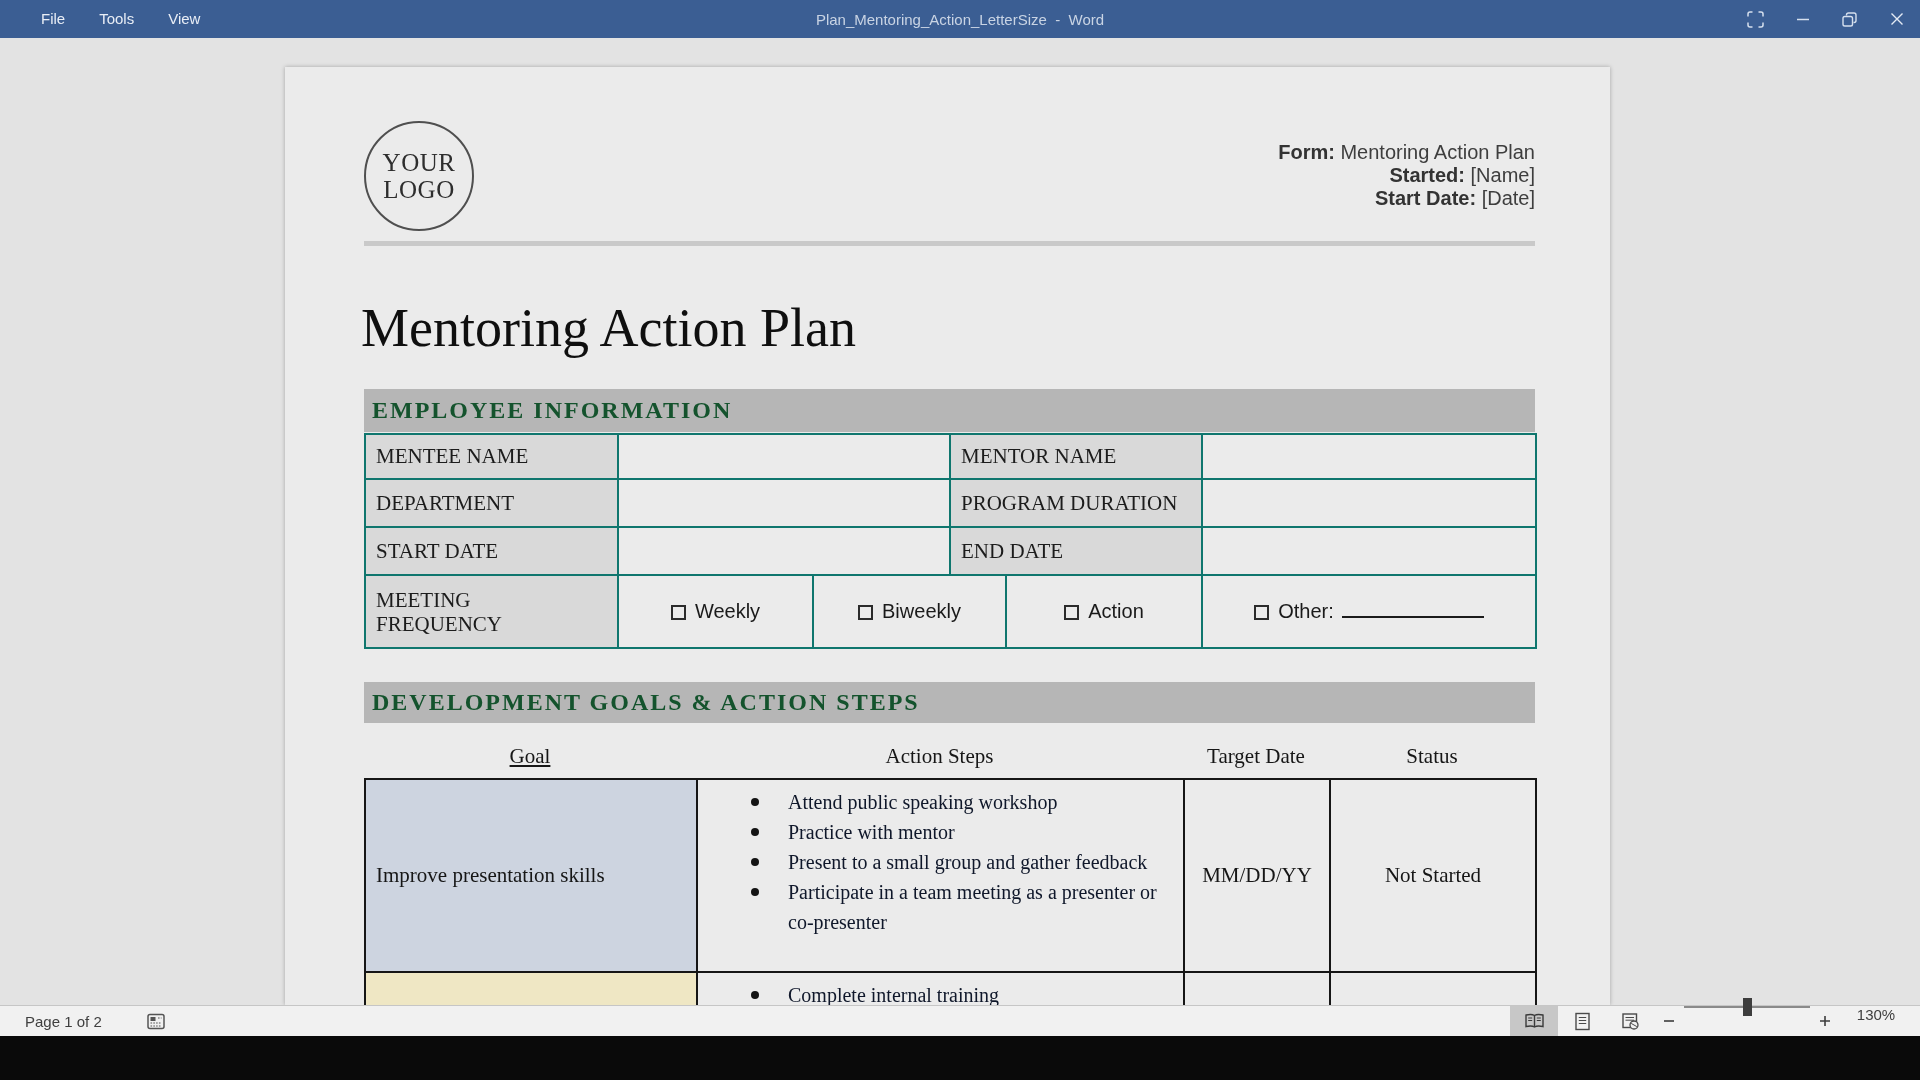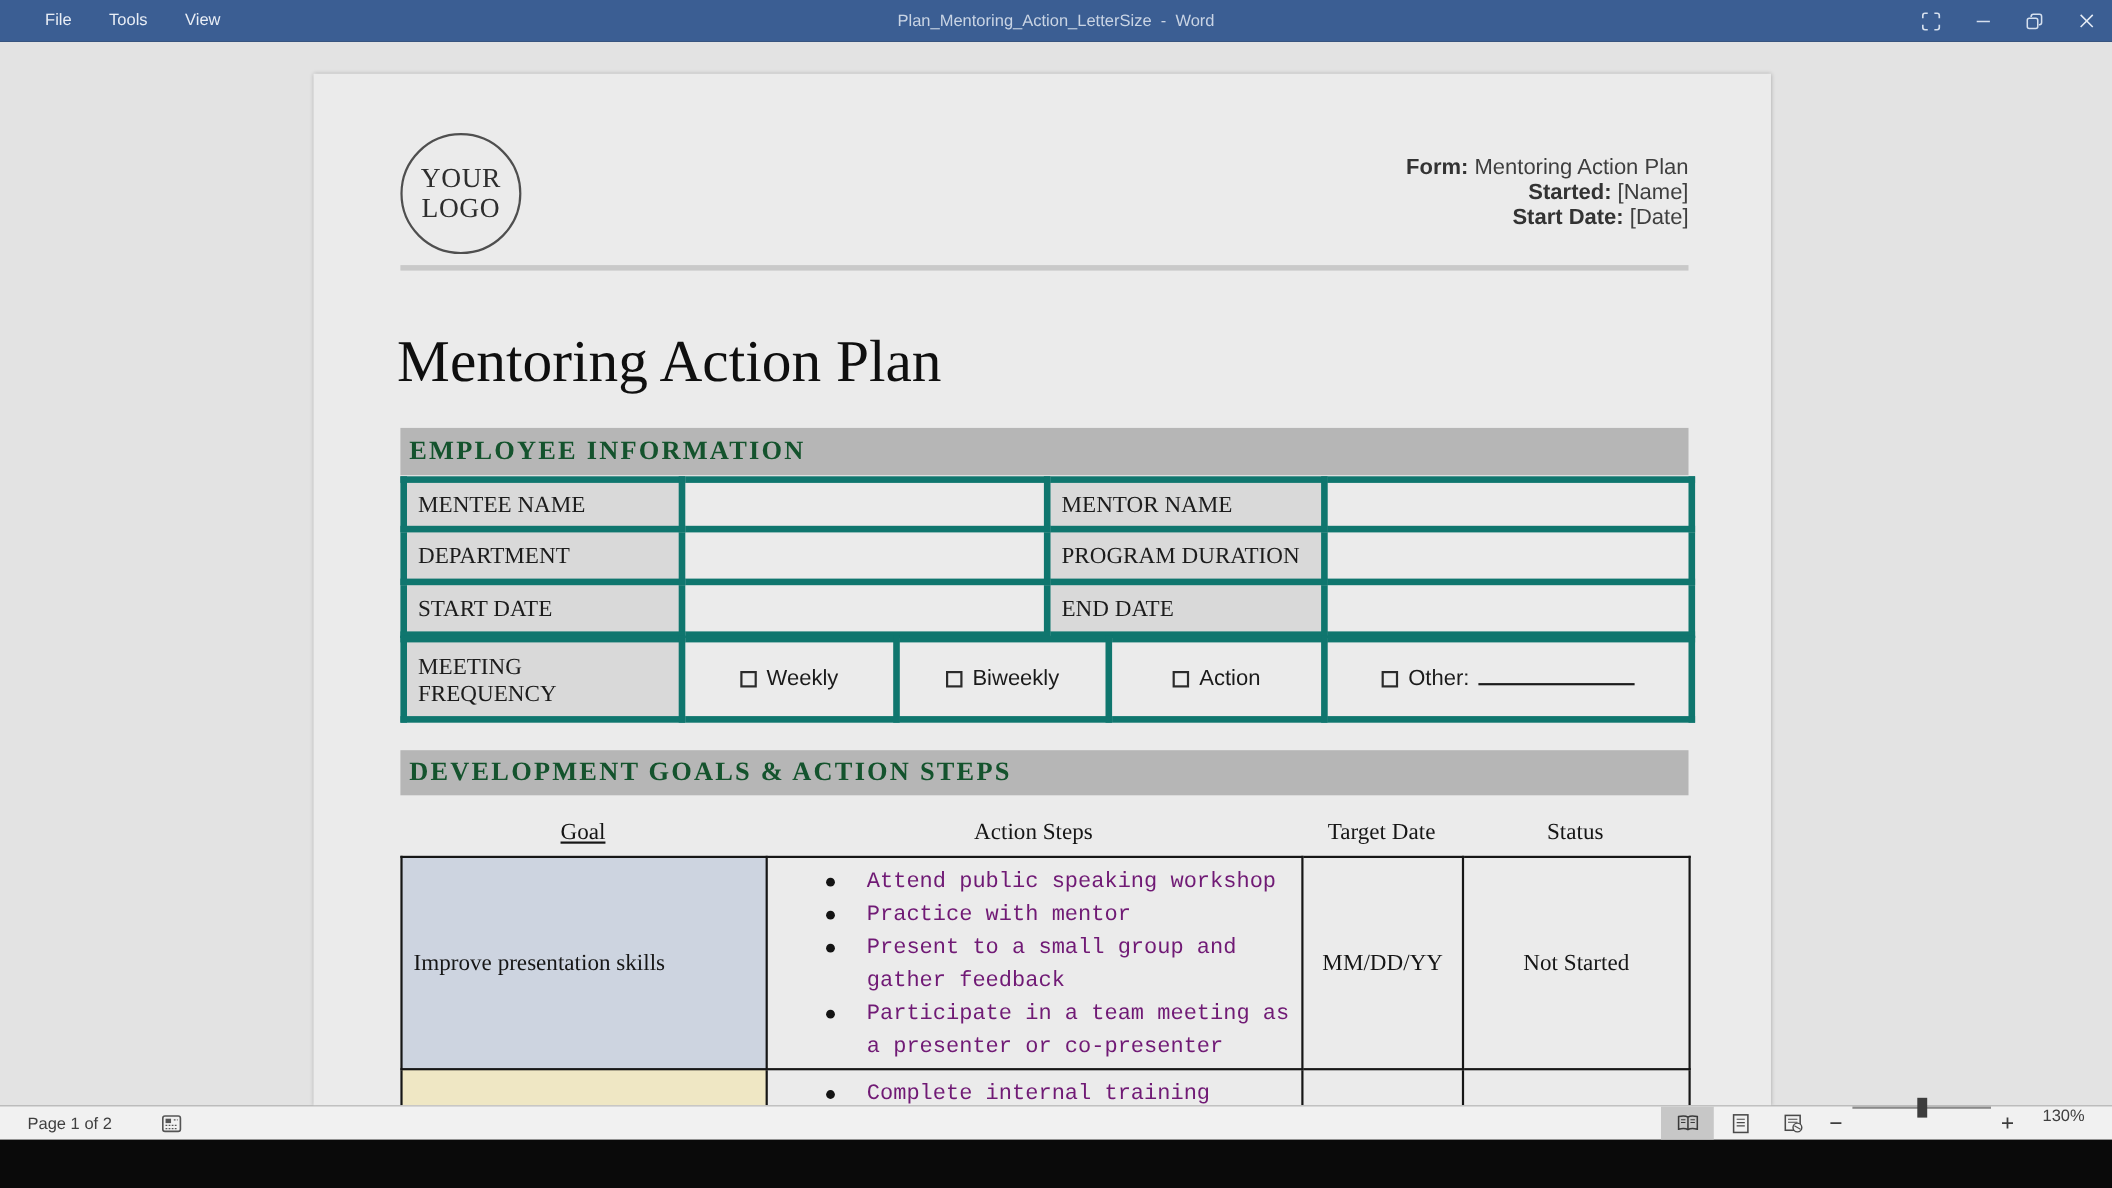--- a/index.html
+++ b/index.html
@@ -41,21 +41,21 @@
     font-family:"Liberation Serif", serif; font-weight:bold; font-size:24px;
     letter-spacing:2px; color:#14532d; padding-left:8px; }
   .emp-hdr { top:322px; height:43px; line-height:43px; }
   .goals-hdr { top:615px; height:41px; line-height:41px; }
 
   table { border-collapse:collapse; table-layout:fixed; }
   .emp-wrap { position:absolute; left:79px; top:366px; width:1171px; }
   .emp-table, .freq-table { width:1171px; font-family:"Liberation Serif", serif;
     font-size:21px; color:#1c1c1c; }
   .freq-table { margin-top:-2px; }
-  .emp-table td, .freq-table td { border:6px solid #0f766e; padding:0; }
+  .emp-table td, .freq-table td { border:2px solid #0f766e; padding:0; }
   td.lbl { background:#d9d9d9; padding-left:10px; }
   td.val { background:transparent; }
   .freq-lbl-inner { display:block; width:130px; line-height:24px; padding:2px 0; }
   td.opt { text-align:center; font-family:"Liberation Sans", sans-serif; font-size:20px;
     color:#1a1a1a; }
   .cb { display:inline-block; width:15px; height:15px; border:2px solid #2b2b2b;
     margin-right:9px; vertical-align:-2px; background:transparent; }
   .blank-line { display:inline-block; width:142px; height:15px;
     border-bottom:2px solid #1b1b1b; margin-left:8px; }
 
@@ -63,22 +63,22 @@
     display:flex; font-family:"Liberation Serif", serif; font-size:21px; color:#161616; }
   .colrow span { display:flex; align-items:center; justify-content:center; }
   .c-goal{width:332px;text-decoration:underline;} .c-steps{width:487px;} .c-date{width:146px;} .c-status{width:206px;}
 
   .goals-table { position:absolute; left:79px; top:711px; width:1171px;
     font-family:"Liberation Serif", serif; font-size:21px; color:#161616; }
   .goals-table td { border:2px solid #161616; padding:0; vertical-align:middle; }
   td.goal-cell { padding-left:10px; }
   .goal-blue { background:#cdd4e0; }
   .goal-yellow { background:#efe7c4; }
-  td.steps-cell { vertical-align:top; font-family:Liberation Mono, monospace;
-    font-size:20px; color:#701a75; }
+  td.steps-cell { vertical-align:top; font-family:Liberation Serif, serif;
+    font-size:20px; color:#0f172a; }
   ul.steps { list-style:none; margin:0; padding:7px 6px 0 0; }
   ul.steps li { position:relative; padding-left:90px; line-height:30px; }
   ul.steps li::before { content:""; position:absolute; left:53px; top:11px;
     width:8px; height:8px; border-radius:50%; background:#141414; }
   td.ctr { text-align:center; }
 
   
   .statusbar { position:absolute; top:1005px; left:0; width:1920px; height:31px;
     background:#f1f1f1; border-top:1px solid #c6c6c6; display:flex; align-items:center;
     font-size:15px; color:#3f3f3f; z-index:30; }

